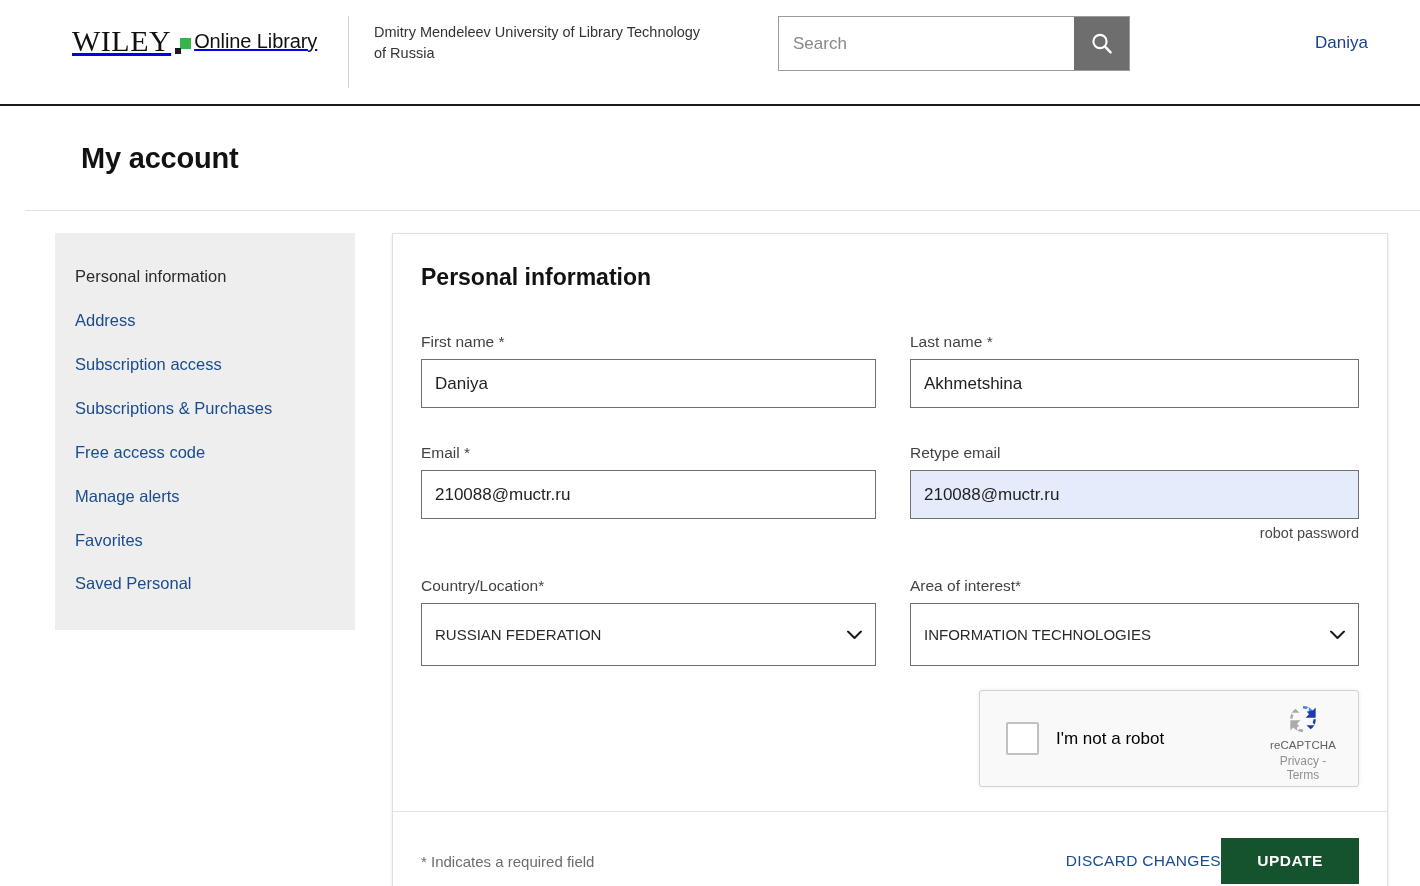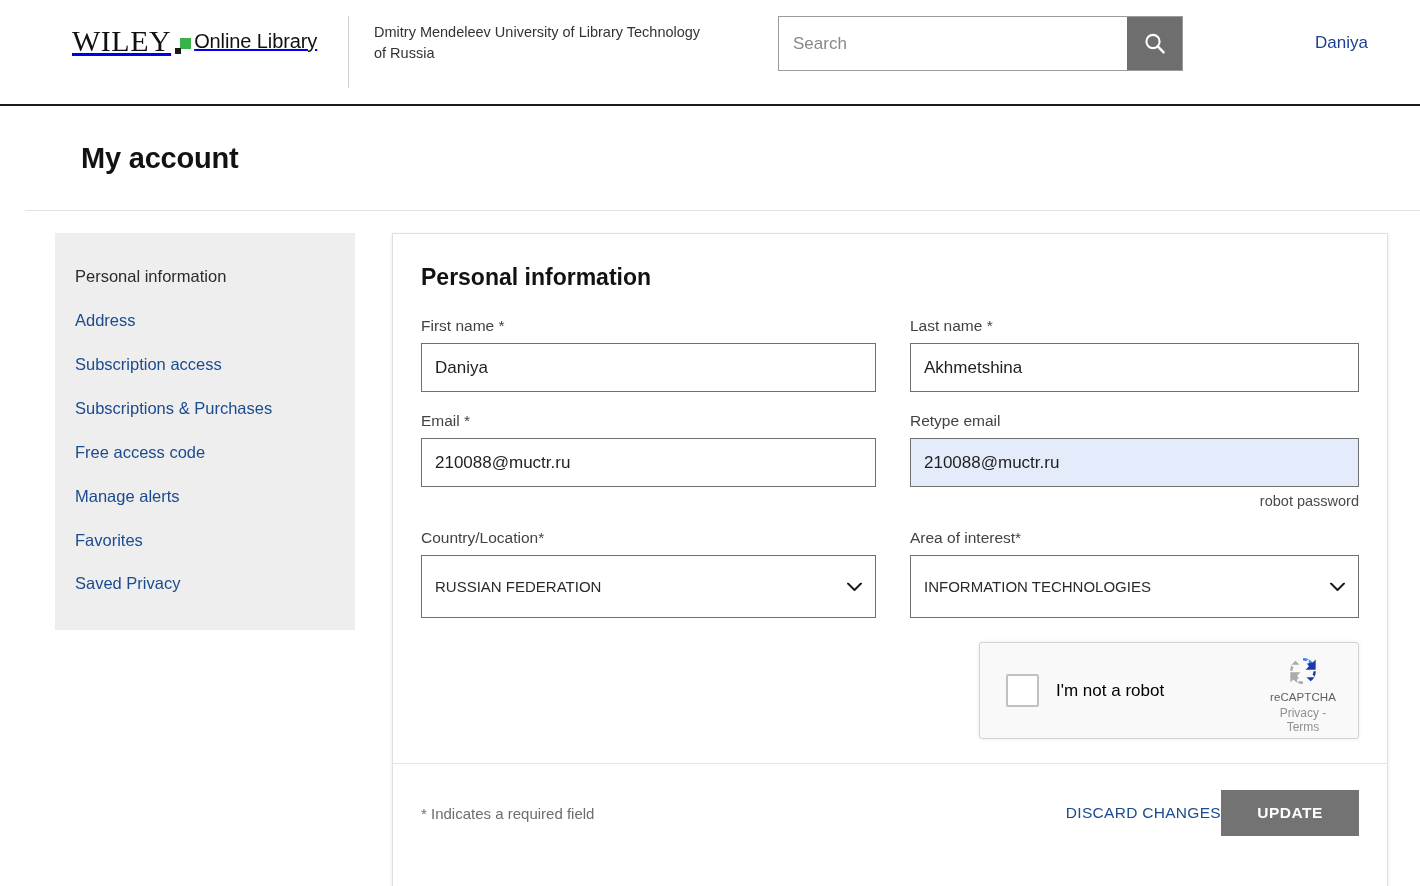--- a/index.html
+++ b/index.html
@@ -65,21 +65,21 @@
     position: absolute;
     left: 374px; top: 22px;
     width: 330px;
     font-size: 14.5px;
     color: #333333;
     line-height: 1.42;
   }
   .search-wrap {
     position: absolute;
     left: 778px; top: 16px;
-    width: 405px; height: 55px;
+    width: 352px; height: 55px;
     border: 1px solid #9b9b9b;
     background: #ffffff;
     display: flex;
     align-items: stretch;
   }
   .search-input {
     flex: 1;
     border: 0; outline: 0;
     padding: 0 14px;
     font-size: 17px;
@@ -165,21 +165,21 @@
     font-weight: bold;
     color: #121212;
   }
 
   .form-grid {
     display: grid;
     grid-template-columns: 455px 1fr;
     column-gap: 34px;
     row-gap: 0;
   }
-  .field { margin-bottom: 20px; }
+  .field { margin-bottom: 20px; margin-top: 16px; }
   .field-label {
     display: block;
     font-size: 15.5px;
     color: #434343;
     margin-bottom: 8px;
   }
   .field-input {
     width: 100%;
     height: 49px;
     border: 1px solid #707070;
@@ -294,21 +294,21 @@
     background: none;
     border: 0;
     font-family: "Liberation Sans", sans-serif;
     font-size: 15.5px;
     color: #1b4b8f;
     letter-spacing: 0.3px;
     cursor: pointer;
     padding: 0;
   }
   .btn-update {
-    background: #737373;
+    background: #14532d;
     border: 0;
     color: #ffffff;
     font-family: "Liberation Sans", sans-serif;
     font-size: 15.5px;
     font-weight: bold;
     letter-spacing: 0.5px;
     width: 138px; height: 46px;
     cursor: pointer;
   }
 </style>
@@ -350,21 +350,21 @@
 <div class="page-body">
 
   <nav class="sidebar">
     <a class="side-item active" href="#">Personal information</a>
     <a class="side-item" href="#">Address</a>
     <a class="side-item" href="#">Subscription access</a>
     <a class="side-item" href="#">Subscriptions &amp; Purchases</a>
     <a class="side-item" href="#">Free access code</a>
     <a class="side-item" href="#">Manage alerts</a>
     <a class="side-item" href="#">Favorites</a>
-    <a class="side-item" href="#">Saved Privacy</a>
+    <a class="side-item" href="#">Saved Personal</a>
   </nav>
 
   <section class="card">
     <div class="card-inner">
       <h2 class="card-heading">Personal information</h2>
 
       <div class="form-grid">
 
         <div class="field">
           <label class="field-label">First name *</label>

